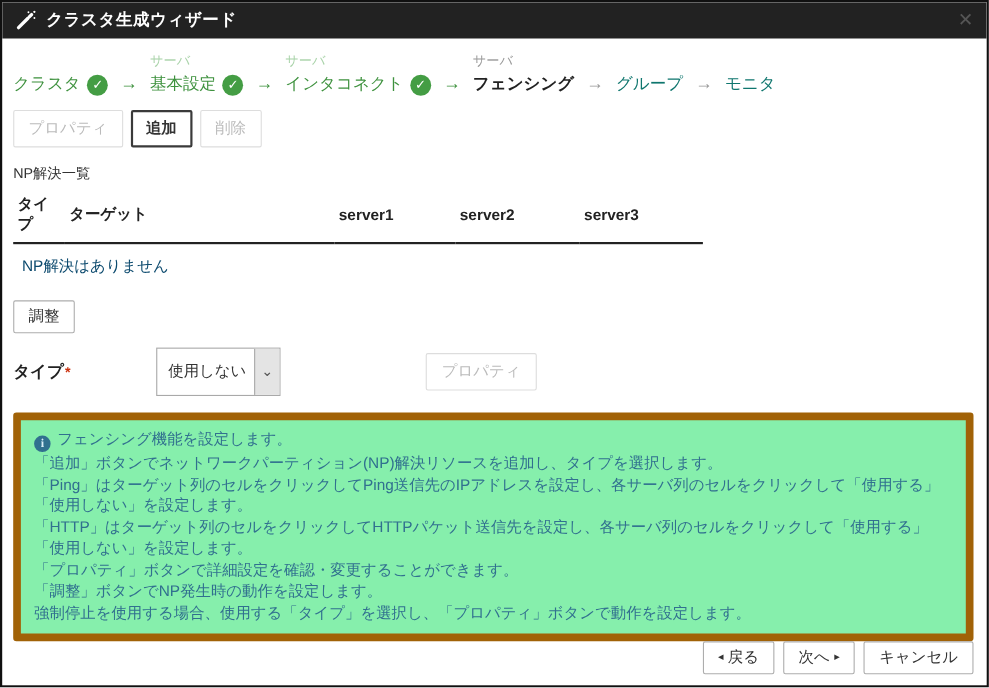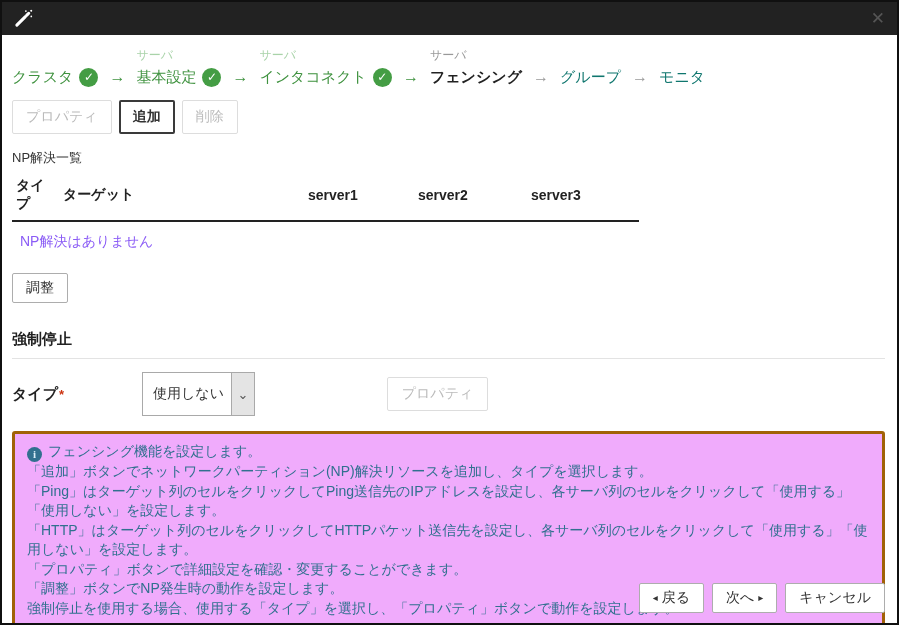--- a/index.html
+++ b/index.html
@@ -43,21 +43,21 @@
   .btn.disabled { border-color:#ddd; color:#bbb; cursor:default; }
   .btn.active { border:2px solid #3a3a3a; padding:6px 12px;font-weight:bold; }
   .toolbar { display:flex; gap:7px; margin:13px 10px 0 10px; }
   
   .np-caption { margin:15px 10px 0 10px; font-size:13px; color:#333; }
   table.np { margin:4px 0 0 10px; width:627px; border-collapse:collapse; }
   table.np th {
     text-align:left; font-size:14px; font-weight:bold; color:#222;
     padding:6px 4px 7px 4px; border-bottom:2px solid #222;
   }
-  table.np td { font-size:14px; color:#8b5cf6; padding:11px 8px 6px 8px; }
+  table.np td { font-size:14px; color:#0c4a6e; padding:11px 8px 6px 8px; }
   .tune-row { margin:16px 10px 0 10px; }
   
   .section-head {
     margin:27px 12px 0 10px; font-size:15px; font-weight:bold; color:#222;
     padding-bottom:9px; border-bottom:1px solid #e3e3e3;
   }
   .type-row { display:flex; align-items:center; margin:13px 10px 0 10px; }
   .type-label { font-size:15px; font-weight:bold; color:#222; width:130px; }
   .req { color:#cc3311; font-size:13px; margin-left:1px; }
   .selectbox {
@@ -65,21 +65,21 @@
     box-sizing:border-box; background:#fff; cursor:pointer;
   }
   .selectbox .val { flex:1; display:flex; align-items:center; padding-left:10px; font-size:14px; color:#333; }
   .selectbox .chev {
     width:22px; background:#e4e4e4; border-left:1px solid #a9a9a9;
     display:flex; align-items:center; justify-content:center; color:#555; font-size:13px;
   }
   .prop-btn2 { margin-left:132px; width:101px; height:34px; }
   
   .infobox {
-    margin:15px 12px 0 10px; background:#f0abfc; border:3px solid #a16207; border-radius:3px;
+    margin:15px 12px 0 10px; background:#86efac; border:7px solid #a16207; border-radius:3px;
     color:#31708f; font-size:14px; line-height:19.5px; padding:8px 12px 9px 12px;
   }
   .infobox .line { margin:0; }
   .info-ic {
     display:inline-flex; width:15px; height:15px; border-radius:50%; background:#31708f;
     color:#d9edf7; font-size:11px; font-weight:bold; align-items:center; justify-content:center;
     margin-right:6px; vertical-align:-2px; font-family:"Liberation Serif","DejaVu Serif",serif;
   }
   
   .footer { position:absolute; right:12px; bottom:10px; display:flex; gap:8px; }
@@ -96,20 +96,21 @@
     <span class="wand">
       <svg width="19" height="19" viewBox="0 0 20 20">
         <line x1="3" y1="17" x2="12" y2="8" stroke="#fff" stroke-width="3.2" stroke-linecap="round"></line>
         <line x1="13.5" y1="6.5" x2="15.5" y2="4.5" stroke="#fff" stroke-width="3.2" stroke-linecap="round"></line>
         <line x1="17.5" y1="1.2" x2="18.8" y2="2.5" stroke="#fff" stroke-width="1.4"></line>
         <line x1="18.8" y1="1.2" x2="17.5" y2="2.5" stroke="#fff" stroke-width="1.4"></line>
         <circle cx="12.5" cy="2.2" r="0.9" fill="#fff"></circle>
         <circle cx="18.2" cy="7.8" r="0.9" fill="#fff"></circle>
       </svg>
     </span>
+    <span class="title">クラスタ生成ウィザード</span>
     <span class="close">✕</span>
   </div>
 
   <div class="steps">
     <div class="step done">
       <span class="sub"></span>
       <span class="main">
         <span class="label">クラスタ</span>
         <span class="check">✓</span>
       </span>
@@ -181,21 +182,20 @@
       <tr>
         <td colspan="5">NP解決はありません</td>
       </tr>
     </tbody>
   </table>
 
   <div class="tune-row">
     <button class="btn">調整</button>
   </div>
 
-  <div class="section-head">強制停止</div>
 
   <div class="type-row">
     <span class="type-label">
       <span>タイプ</span><span class="req">*</span>
     </span>
     <div class="selectbox">
       <span class="val">使用しない</span>
       <span class="chev">⌄</span>
     </div>
     <button class="btn disabled prop-btn2">プロパティ</button>

